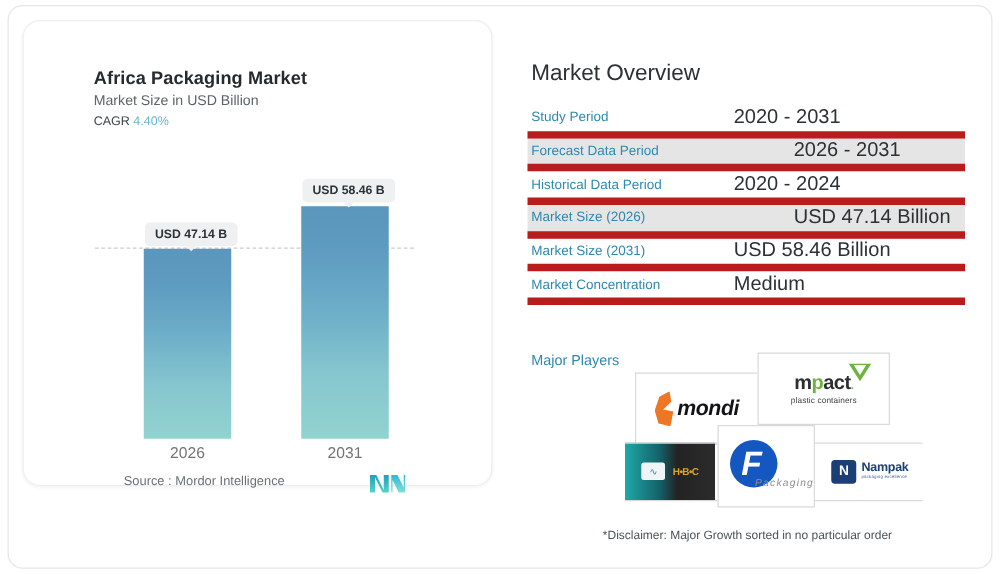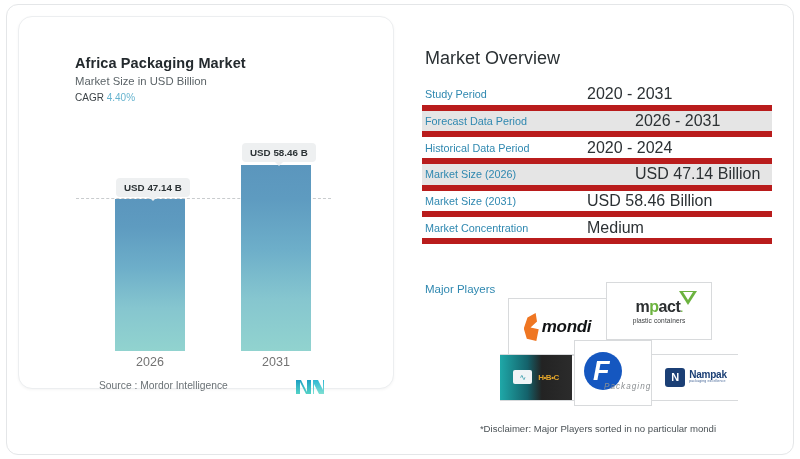--- a/index.html
+++ b/index.html
@@ -351,14 +351,14 @@
       <div class="nampak-wrap">
         <div class="nampak-icon">N</div>
         <div class="nampak-txt">
           <div class="nampak-name">Nampak</div>
           <div class="nampak-tag">packaging excellence</div>
         </div>
       </div>
     </div>
   </div>
 
-  <div class="disclaimer">*Disclaimer: Major Players sorted in no particular mondi</div>
+  <div class="disclaimer">*Disclaimer: Major Growth sorted in no particular order</div>
 </div>
 
 </body></html>

